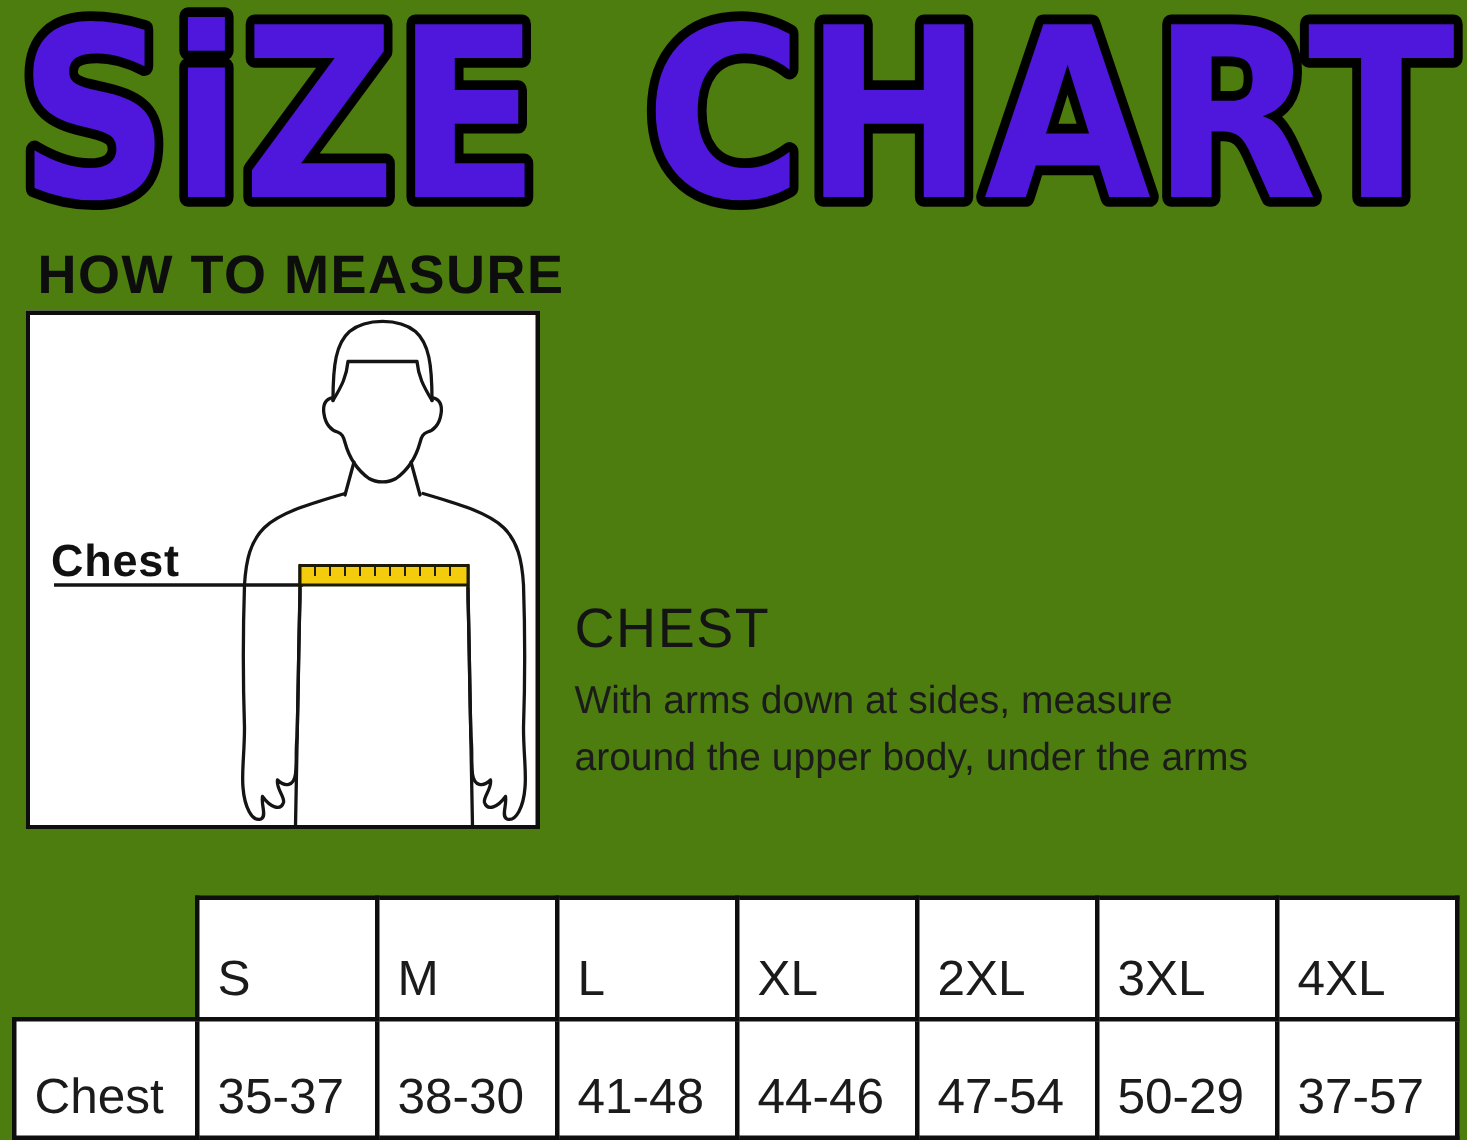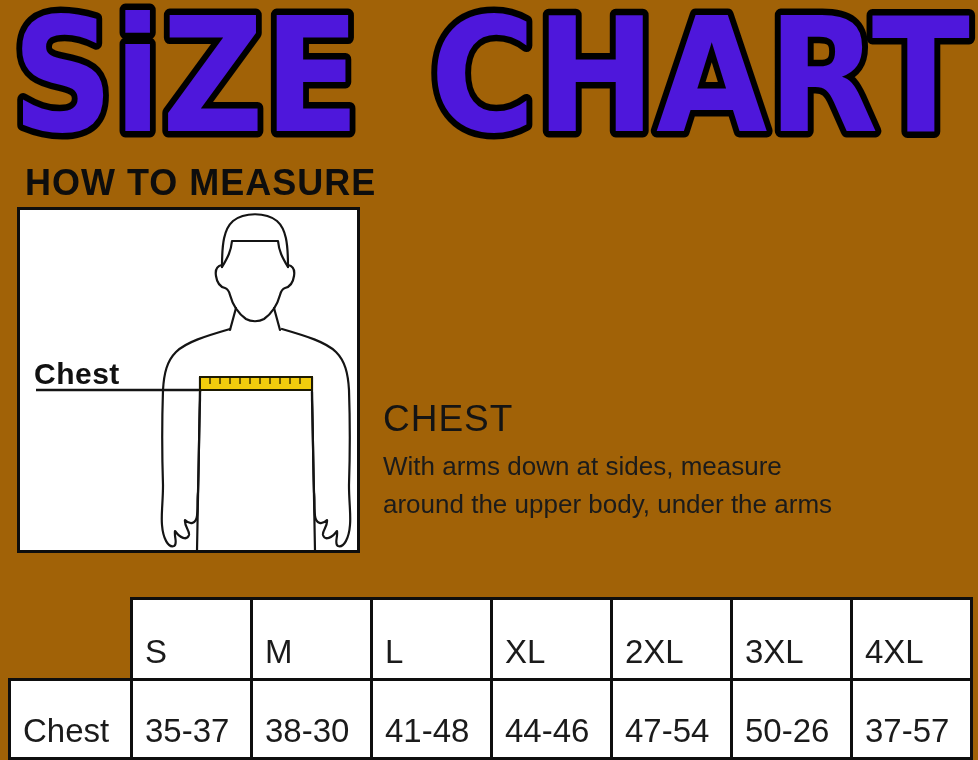--- a/index.html
+++ b/index.html
@@ -1,21 +1,21 @@
 <!DOCTYPE html>
 <html><head>
 <meta charset="utf-8">
 <style>
   * { margin: 0; padding: 0; box-sizing: border-box; }
   html, body { background: #ffffff; }
   .page {
     position: relative;
     width: 978px;
     height: 760px;
-    background: #a16207;
+    background: #4d7c0f;
     overflow: hidden;
     font-family: "Liberation Sans", sans-serif;
     color: #121212;
   }
   .title-svg {
     position: absolute;
     left: 0; top: 0;
     width: 978px; height: 158px;
   }
   .title-svg text {
@@ -140,19 +140,19 @@
       <td>3XL</td>
       <td>4XL</td>
     </tr>
     <tr class="body-row">
       <td>Chest</td>
       <td>35-37</td>
       <td>38-30</td>
       <td>41-48</td>
       <td>44-46</td>
       <td>47-54</td>
-      <td>50-26</td>
+      <td>50-29</td>
       <td>37-57</td>
     </tr>
   </tbody>
     </table>
 
 </div>
 
 </body></html>

